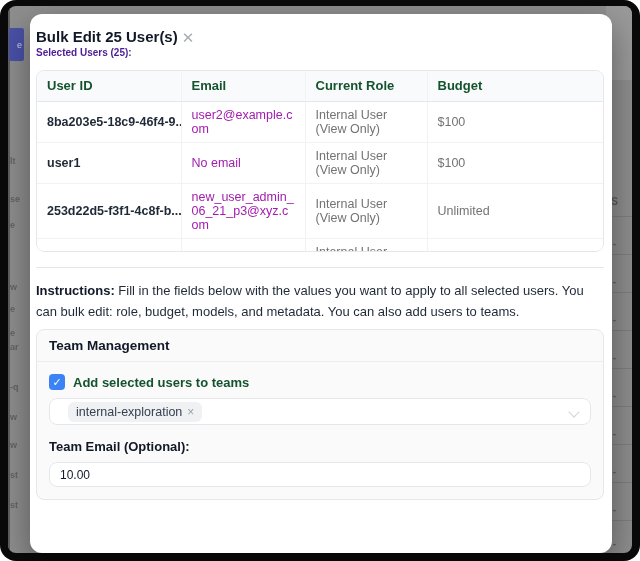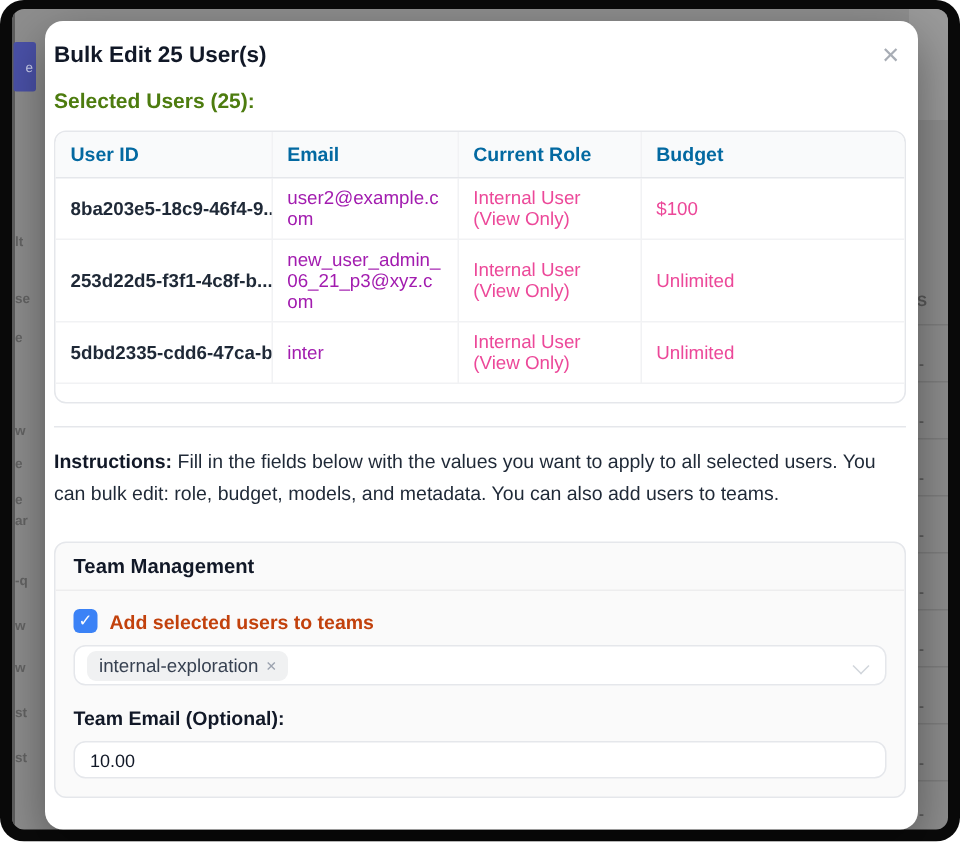--- a/index.html
+++ b/index.html
@@ -9,48 +9,48 @@
   .bg-left-edge { position:absolute; left:0; top:0; bottom:0; width:2px; background:#5e5e5e; }
   .bg-top-right { position:absolute; right:0; top:0; width:26px; height:74px; background:#9a9a9a; }
   .bg-blue-chip { position:absolute; left:1px; top:22px; width:15px; height:33px; background:#4a51a8; border-radius:2px; color:#cdd1f0; font-size:9px; display:flex; align-items:center; justify-content:flex-end; padding-right:2px; }
   .bg-frag { position:absolute; left:2px; font-size:9px; color:#646464; font-weight:bold; }
   .bg-dash { position:absolute; right:16px; font-size:10px; color:#5f5f5f; font-weight:bold; }
   .bg-line { position:absolute; right:0; width:28px; height:1px; background:#7f7f7f; }
   .bg-ss { position:absolute; right:14px; top:190px; font-size:10px; font-weight:bold; color:#5a5a5a; }
 
   .modal { position:absolute; left:30px; top:14px; width:582px; height:539px; background:#ffffff; border-radius:12px;
            box-shadow:0 12px 34px rgba(0,0,0,.4); padding:10px 8px 4px 6px; overflow:hidden; }
-  .modal-head { display:flex; align-items:flex-start; justify-content:space-between; padding-top:4px; }
+  .modal-head { display:flex; align-items:flex-start; padding-top:4px; }
   .modal-title { font-size:15px; font-weight:700; color:#111827; }
   .close-btn { border:none; background:none; color:#a8adb5; font-size:15px; line-height:15px; cursor:pointer; padding:2px 4px; }
-  .sel-label { margin-top:12px; font-size:14px; font-weight:700; color:#4d7c0f; }
+  .sel-label { font-size:10px; font-weight:700; color:#4c1d95; }
 
   .table-wrap { margin-top:12px; height:182px; overflow:hidden; border:1px solid #e5e7eb; border-radius:8px; background:#fff; }
   table { width:100%; border-collapse:collapse; table-layout:fixed; font-size:12.5px; }
   col.c1{width:144px;} col.c2{width:124px;} col.c3{width:122px;}
-  th { background:#f9fafb; text-align:left; font-weight:700; color:#0369a1; font-size:13px; padding:7px 10px; height:30px; border-bottom:1px solid #e5e7eb; border-right:1px solid #f1f2f4; }
+  th { background:#f9fafb; text-align:left; font-weight:700; color:#14532d; font-size:13px; padding:7px 10px; height:30px; border-bottom:1px solid #e5e7eb; border-right:1px solid #f1f2f4; }
   th:last-child, td:last-child { border-right:none; }
   td { padding:6px 10px; vertical-align:middle; border-bottom:1px solid #f1f2f4; border-right:1px solid #f1f2f4; background:#fff; }
   tr.r1 td{height:32px;} tr.r2 td{height:30px;} tr.r3 td{height:44px;} tr.r4 td{height:30px;}
   .cell-id { font-weight:700; color:#1f2937; white-space:nowrap; overflow:hidden; }
   .cell-email { color:#a21caf; word-break:break-all; }
-  .cell-role, .cell-budget { color:#ec4899; }
+  .cell-role, .cell-budget { color:#737373; }
 
   .divider { margin-top:15px; border-top:1px solid #e5e7eb; }
   .instructions { margin-top:12px; font-size:13px; line-height:21px; color:#1f2937; padding-right:4px; }
   .instructions b { font-weight:700; color:#111827; }
 
-  .panel { margin-top:22px; border:1px solid #e5e7eb; border-radius:8px; background:#fafafa; overflow:hidden; }
+  .panel { margin-top:7px; border:1px solid #e5e7eb; border-radius:8px; background:#fafafa; overflow:hidden; }
   .panel-head { padding:8px 12px; font-size:13.5px; font-weight:700; color:#111827; border-bottom:1px solid #ededee; }
   .panel-body { padding:12px 12px 12px 12px; }
   .check-row { display:flex; align-items:center; gap:8px; }
   .checkbox { width:16px; height:16px; border-radius:4px; background:#3b82f6; color:#fff; font-size:11px; line-height:16px; text-align:center; cursor:pointer; flex:0 0 16px; }
-  .check-label { font-size:13px; font-weight:700; color:#c2410c; }
+  .check-label { font-size:13px; font-weight:700; color:#14532d; }
   .field-label { margin-top:14px; font-size:13px; font-weight:700; color:#111827; }
-  .select-box { position:relative; margin-top:8px; border:1px solid #e5e7eb; border-radius:8px; background:#fff; min-height:27px; display:flex; align-items:center; padding:2px 26px 2px 8px; cursor:pointer; }
+  .select-box { position:relative; margin-top:8px; border:1px solid #e5e7eb; border-radius:8px; background:#fff; min-height:27px; display:flex; align-items:center; padding:2px 26px 2px 18px; cursor:pointer; }
   .tag { display:inline-flex; align-items:center; gap:5px; background:#f0f1f2; border-radius:6px; padding:3px 8px; font-size:12.5px; color:#374151; }
   .tag-x { color:#9ca3af; font-size:12px; cursor:pointer; }
   .chev { position:absolute; right:12px; top:9px; width:8px; height:8px; border-right:1.5px solid #d1d5db; border-bottom:1.5px solid #d1d5db; transform:rotate(45deg); }
   .text-input { margin-top:8px; width:100%; height:25px; border:1px solid #e5e7eb; border-radius:8px; padding:0 10px; font-size:12px; color:#111827; background:#fff; font-family:inherit; }
 </style>
 </head>
 <body>
 
 <div class="screen">
   <div class="backdrop">
@@ -118,20 +118,26 @@
             <th>Budget</th>
           </tr>
         </thead>
         <tbody>
           <tr class="r1">
             <td class="cell-id">8ba203e5-18c9-46f4-9...</td>
             <td class="cell-email">user2@example.com</td>
             <td class="cell-role">Internal User (View Only)</td>
             <td class="cell-budget">$100</td>
           </tr>
+          <tr class="r2">
+            <td class="cell-id">user1</td>
+            <td class="cell-email">No email</td>
+            <td class="cell-role">Internal User (View Only)</td>
+            <td class="cell-budget">$100</td>
+          </tr>
           <tr class="r3">
             <td class="cell-id">253d22d5-f3f1-4c8f-b...</td>
             <td class="cell-email">new_user_admin_06_21_p3@xyz.com</td>
             <td class="cell-role">Internal User (View Only)</td>
             <td class="cell-budget">Unlimited</td>
           </tr>
           <tr class="r4">
             <td class="cell-id">5dbd2335-cdd6-47ca-b...</td>
             <td class="cell-email">inter</td>
             <td class="cell-role">Internal User (View Only)</td>

